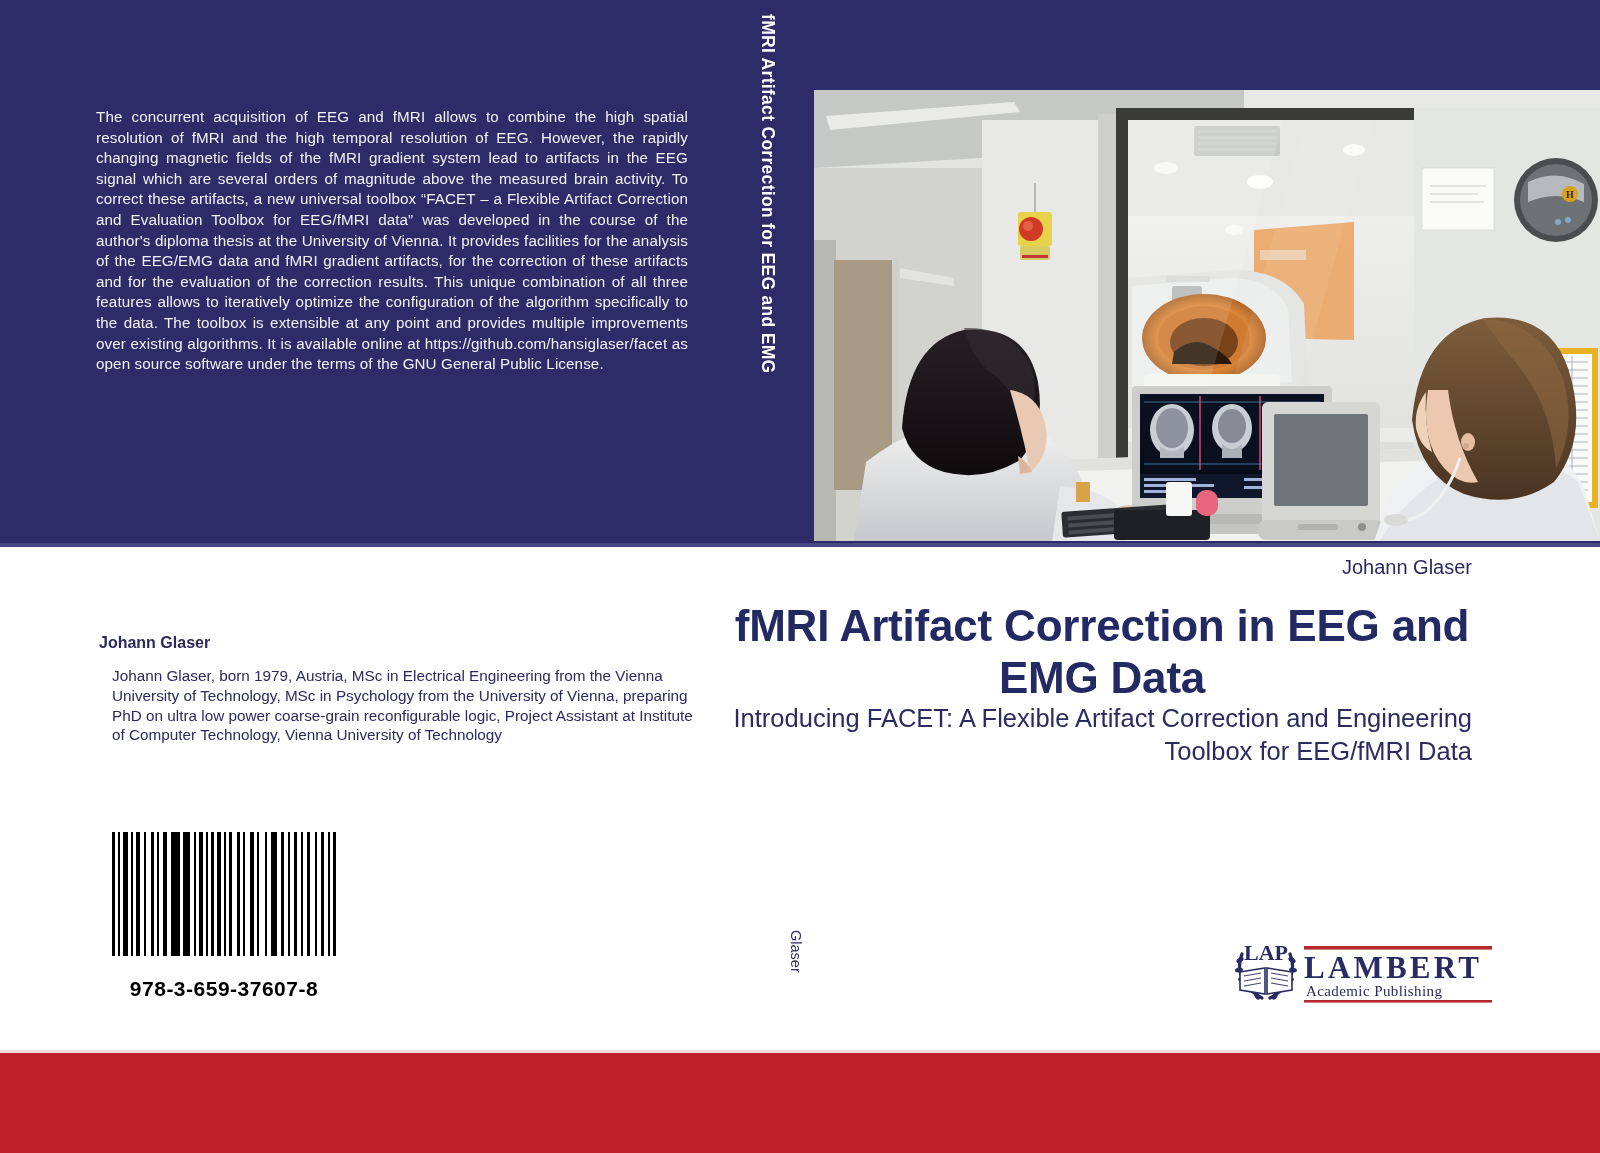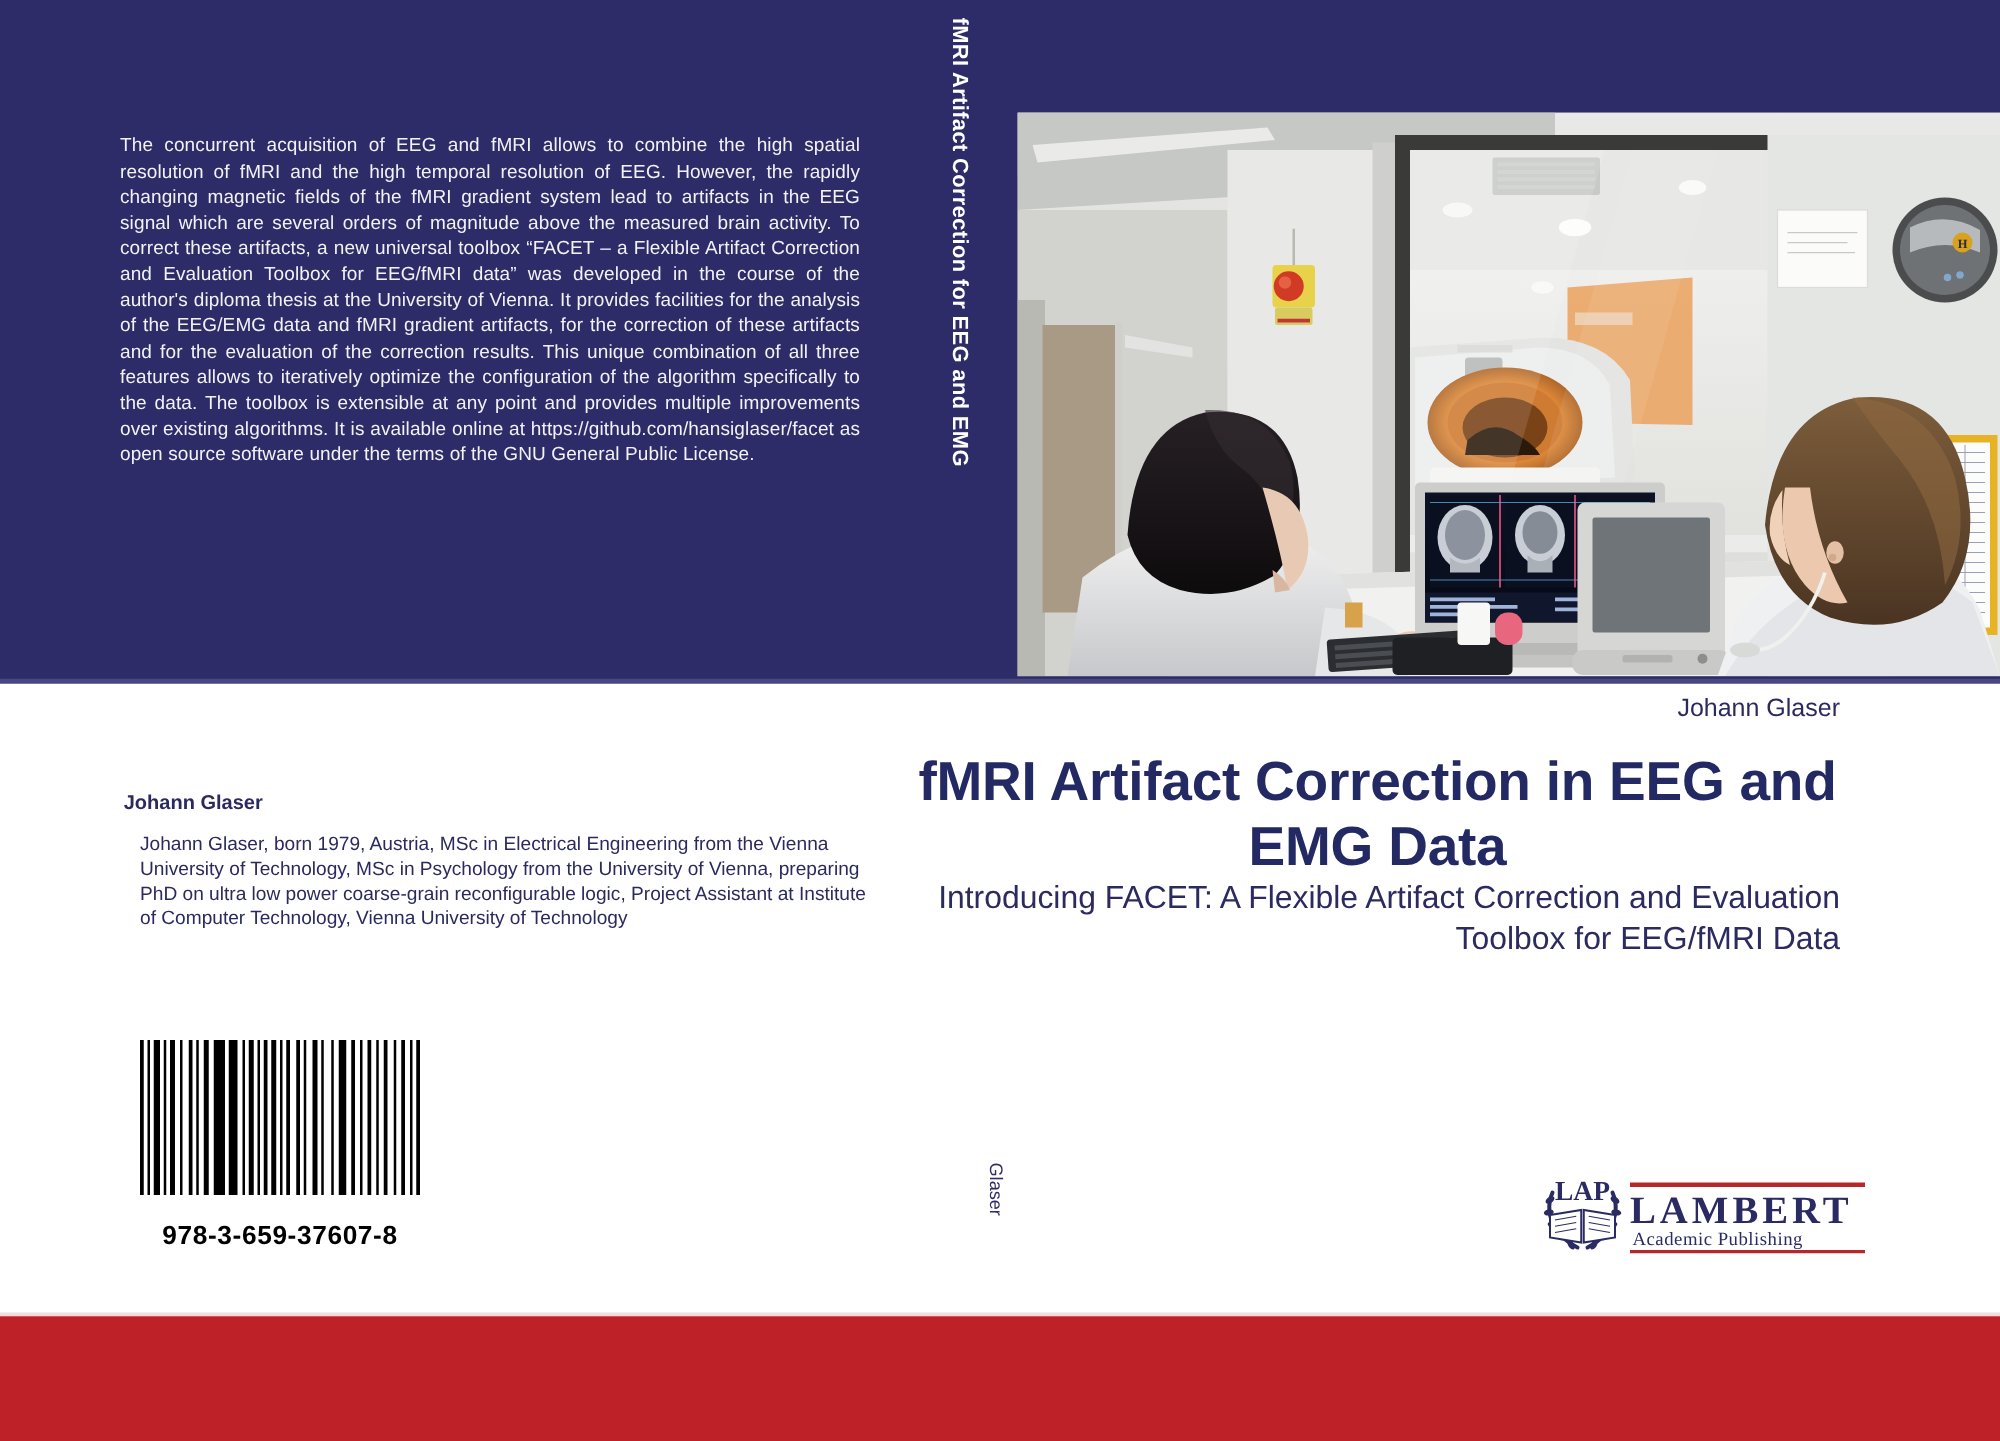--- a/index.html
+++ b/index.html
@@ -436,21 +436,21 @@
       <ellipse cx="654" cy="352" rx="7" ry="9" fill="#e4bfa4"></ellipse>
       <circle cx="652" cy="356" r="3" fill="#cfa98c"></circle>
 
       <path d="M646 368 Q636 400 614 420 Q600 432 584 430" stroke="#f0f0ee" stroke-width="3" fill="none"></path>
       <ellipse cx="582" cy="430" rx="12" ry="6" fill="#d9dad7"></ellipse>
     </svg>
   </div>
 
   <div class="front-author">Johann Glaser</div>
   <div class="front-title">fMRI Artifact Correction in EEG and EMG Data</div>
-  <div class="front-subtitle">Introducing FACET: A Flexible Artifact Correction and Evaluation Toolbox for EEG/fMRI Data</div>
+  <div class="front-subtitle">Introducing FACET: A Flexible Artifact Correction and Engineering Toolbox for EEG/fMRI Data</div>
 
   <div class="bio-name">Johann Glaser</div>
   <div class="bio-text">Johann Glaser, born 1979, Austria, MSc in Electrical Engineering from the Vienna University of Technology, MSc in Psychology from the University of Vienna, preparing PhD on ultra low power coarse-grain reconfigurable logic, Project Assistant at Institute of Computer Technology, Vienna University of Technology</div>
 
   <div class="barcode-wrap">
     <svg class="barcode-bars" viewBox="0 0 228 124" preserveAspectRatio="none">
       <rect x="0" y="0" width="228" height="124" fill="#ffffff"></rect>
       <g fill="#000000">
         <rect x="2" y="0" width="3" height="124"></rect>
         <rect x="8" y="0" width="2" height="124"></rect>

